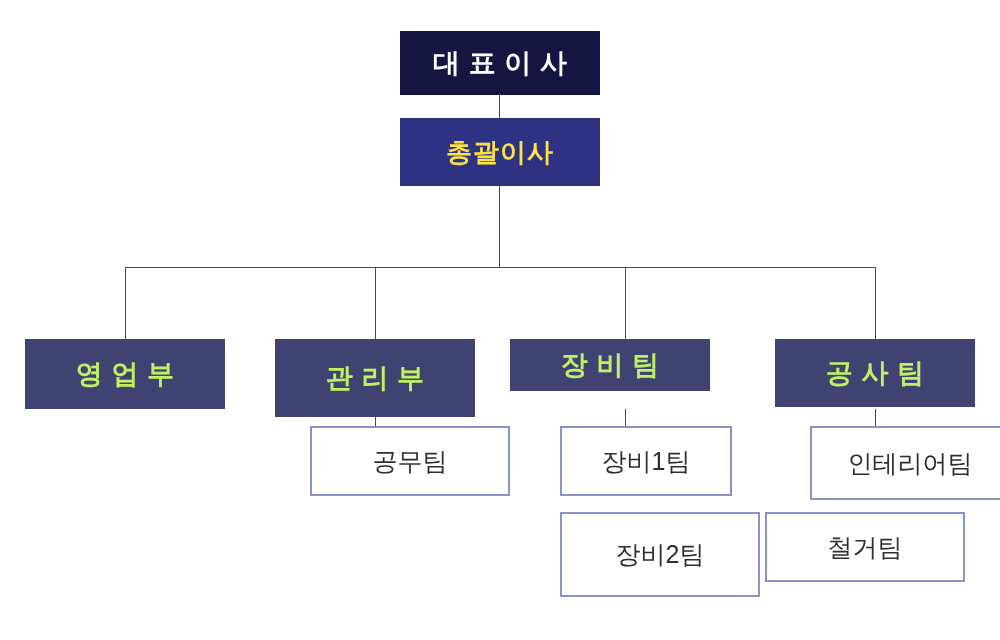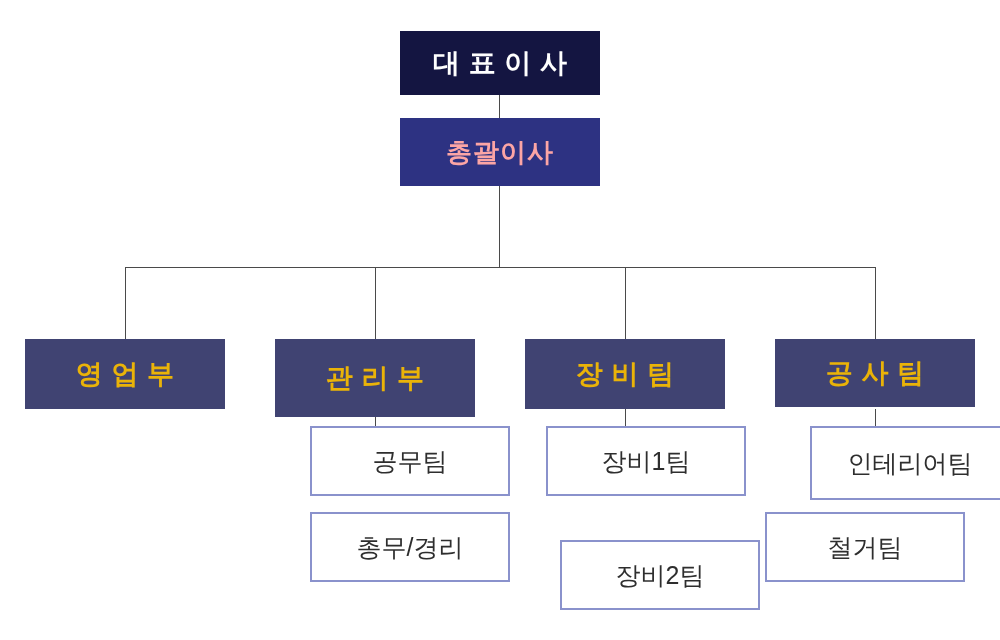--- a/index.html
+++ b/index.html
@@ -32,28 +32,28 @@
     white-space: nowrap;
   }
   .node.root {
     background: #141541;
     color: #FFFFFF;
     font-weight: bold;
     font-size: 27px;
   }
   .node.exec {
     background: #2D3282;
-    color: #fca5a5;
+    color: #fde047;
     font-weight: bold;
     font-size: 26px;
     letter-spacing: 1px;
   }
   .node.dept {
     background: #404372;
-    color: #eab308;
+    color: #bef264;
     font-weight: bold;
     font-size: 27px;
   }
   .node.team {
     background: #FFFFFF;
     border: 2px solid #8A92CC;
     color: #2E2E2E;
     font-size: 25px;
     font-weight: 500;
     margin-left: 35px;
@@ -86,38 +86,35 @@
   <div class="node exec" style="left:400px; top:118px; width:200px; height:68px">
     <span>총괄이사</span>
   </div>
 
   <div class="node dept" style="left:25px; top:339px; width:200px; height:70px">
     <span class="spaced">영업부</span>
   </div>
   <div class="node dept" style="left:275px; top:339px; width:200px; height:78px">
     <span class="spaced">관리부</span>
   </div>
-  <div class="node dept" style="left:525px; top:339px; width:200px; height:70px">
+  <div class="node dept" style="left:510px; top:339px; width:200px; height:52px">
     <span class="spaced">장비팀</span>
   </div>
   <div class="node dept" style="left:775px; top:339px; width:200px; height:68px">
     <span class="spaced">공사팀</span>
   </div>
 
   <div class="node team" style="left:275px; top:426px; width:200px; height:70px">
     <span>공무팀</span>
   </div>
-  <div class="node team" style="left:275px; top:512px; width:200px; height:70px">
-    <span>총무/경리</span>
-  </div>
 
-  <div class="node team" style="left:511px; top:426px; width:200px; height:70px">
+  <div class="node team" style="left:525px; top:426px; width:172px; height:70px">
     <span>장비1팀</span>
   </div>
-  <div class="node team" style="left:525px; top:540px; width:200px; height:70px">
+  <div class="node team" style="left:525px; top:512px; width:200px; height:85px">
     <span>장비2팀</span>
   </div>
 
   <div class="node team" style="left:775px; top:426px; width:200px; height:74px">
     <span>인테리어팀</span>
   </div>
   <div class="node team" style="left:730px; top:512px; width:200px; height:70px">
     <span>철거팀</span>
   </div>
 

